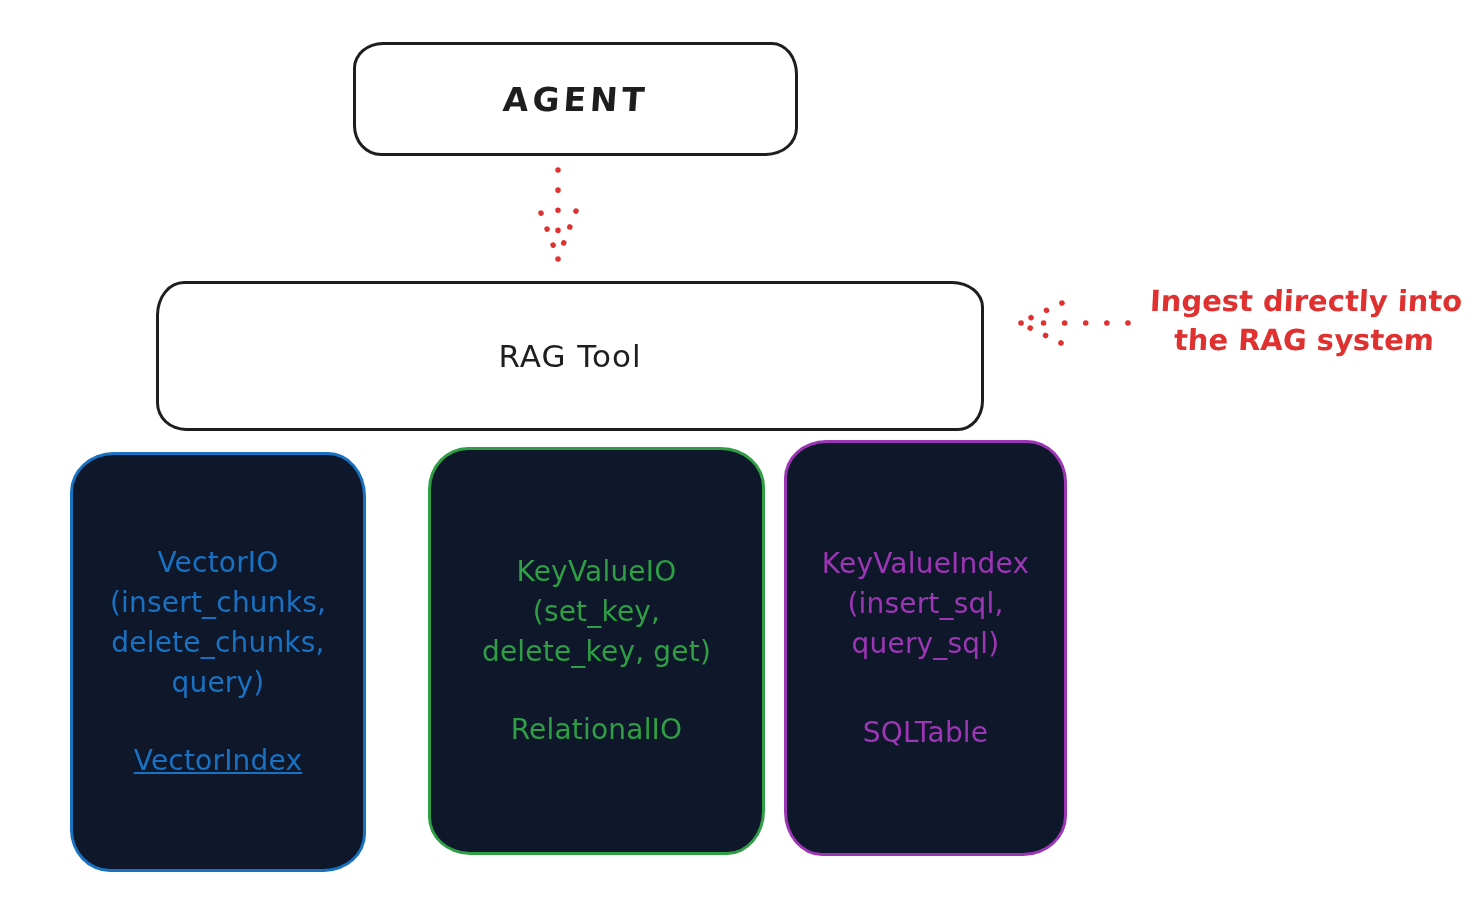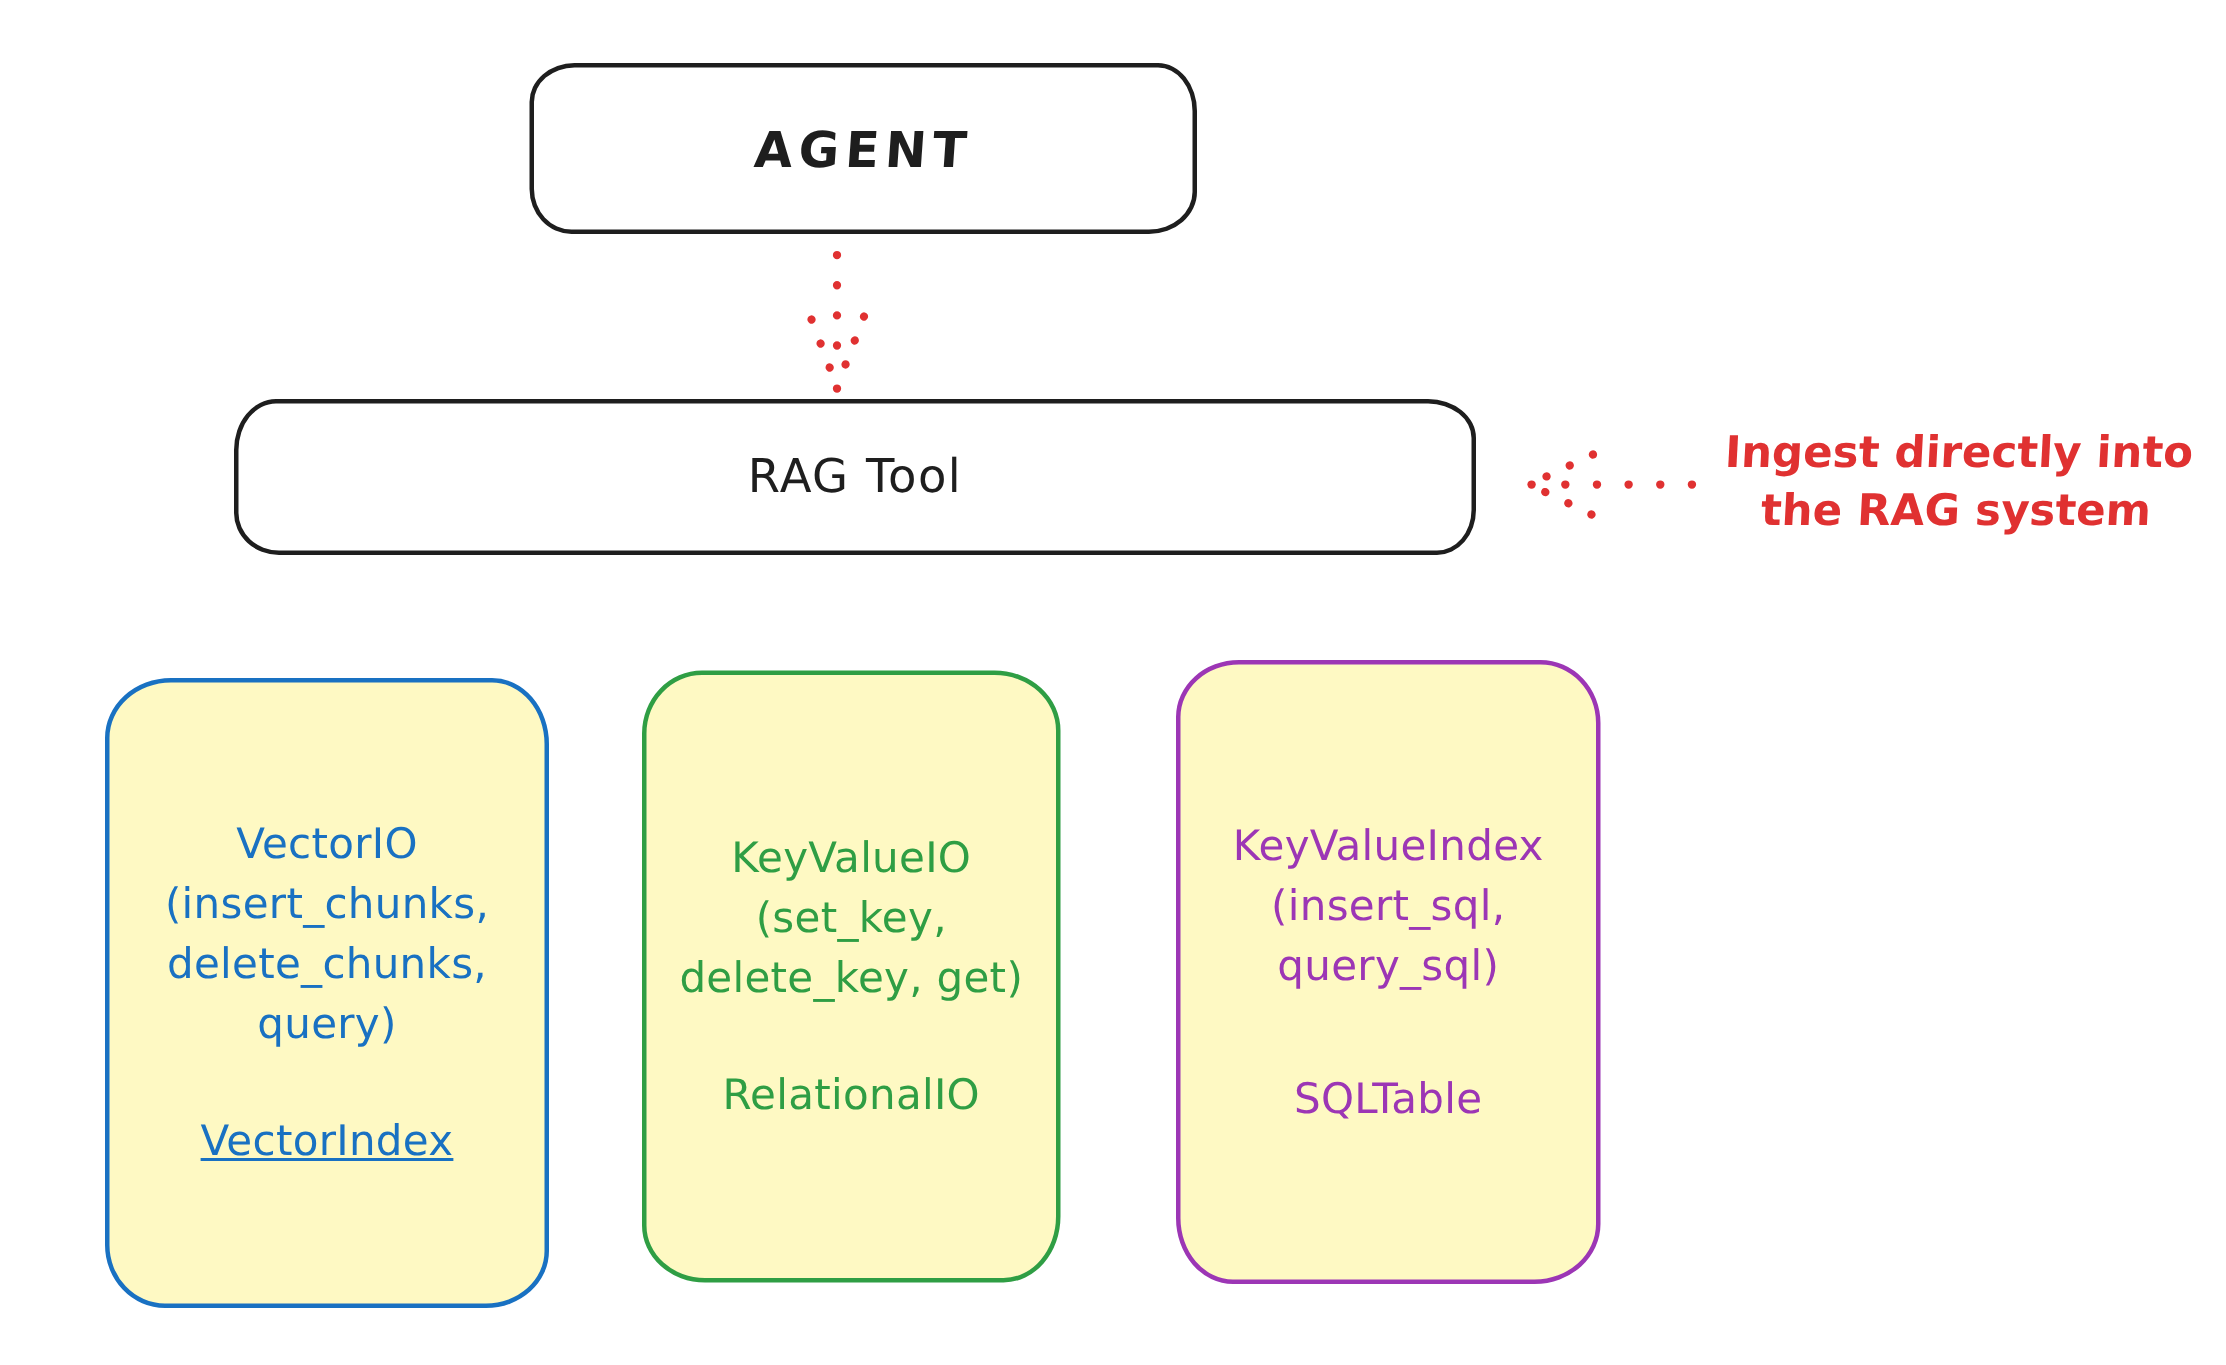--- a/index.html
+++ b/index.html
@@ -31,34 +31,34 @@
     border-radius: 30px 26px 32px 28px / 26px 32px 28px 30px;
   }
   .agent-label {
     font-size: 33px;
     font-weight: bold;
     letter-spacing: 4px;
     color: #1e1e1e;
     transform: skewX(-4deg);
   }
   .rag-box {
-    left: 156px; top: 266px;
-    width: 828px; height: 104px;
+    left: 156px; top: 281px;
+    width: 828px; height: 150px;
     border-radius: 28px 32px 26px 30px / 34px 26px 30px 28px;
   }
   .rag-label {
     font-size: 31px;
     color: #1e1e1e;
     letter-spacing: 1px;
   }
   
   .storage-box {
     position: absolute;
     box-sizing: border-box;
-    background: #fef9c3;
+    background: #0f172a;
     border: 3.5px solid #888888;
     display: flex;
     flex-direction: column;
     align-items: center;
     justify-content: center;
     gap: 38px;
     text-align: center;
   }
   .storage-box .methods,
   .storage-box .index-label {
@@ -67,21 +67,21 @@
     white-space: pre-line;
     letter-spacing: 0.2px;
   }
   .box-vector {
     left: 70px; top: 452px;
     width: 296px; height: 420px;
     border-radius: 44px 38px 42px 40px / 40px 44px 38px 42px;
   }
   .box-keyvalue {
     left: 428px; top: 447px;
-    width: 279px; height: 408px;
+    width: 337px; height: 408px;
     border-radius: 40px 44px 38px 42px / 42px 40px 44px 38px;
   }
   .box-relational {
     left: 784px; top: 440px;
     width: 283px; height: 416px;
     border-radius: 42px 40px 44px 38px / 38px 42px 40px 44px;
   }
   
   .annotation-text {
     position: absolute;

